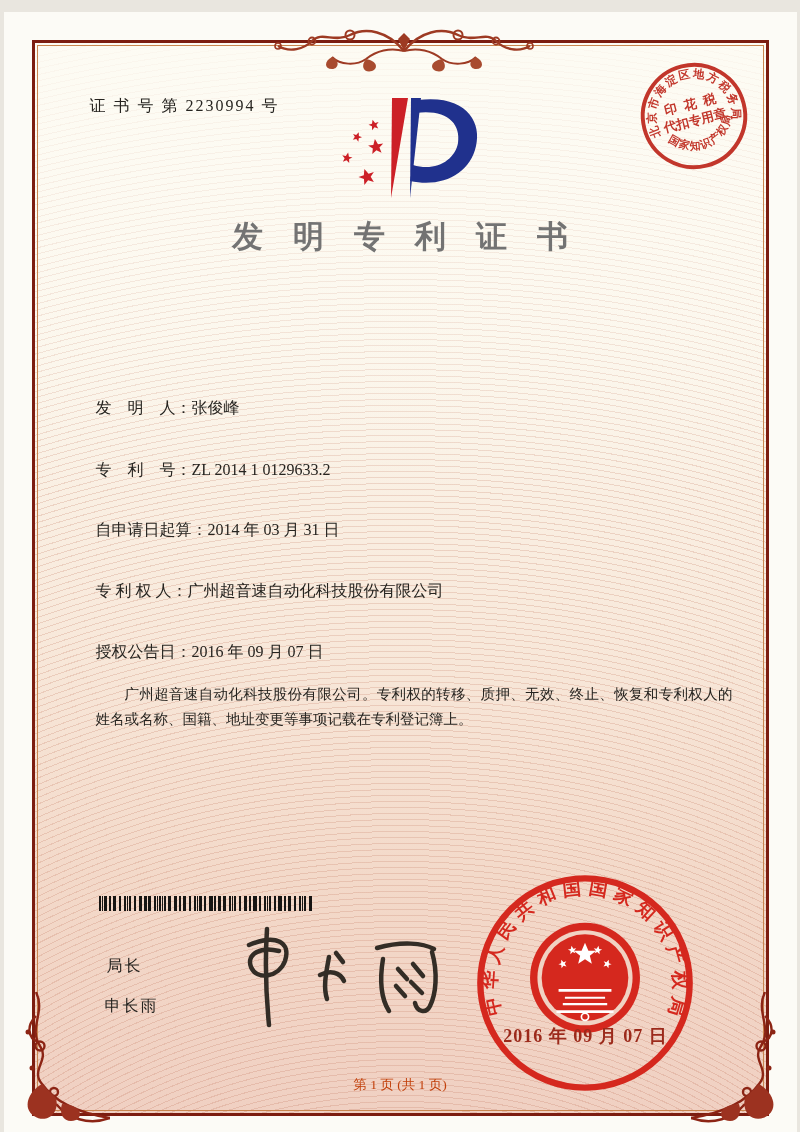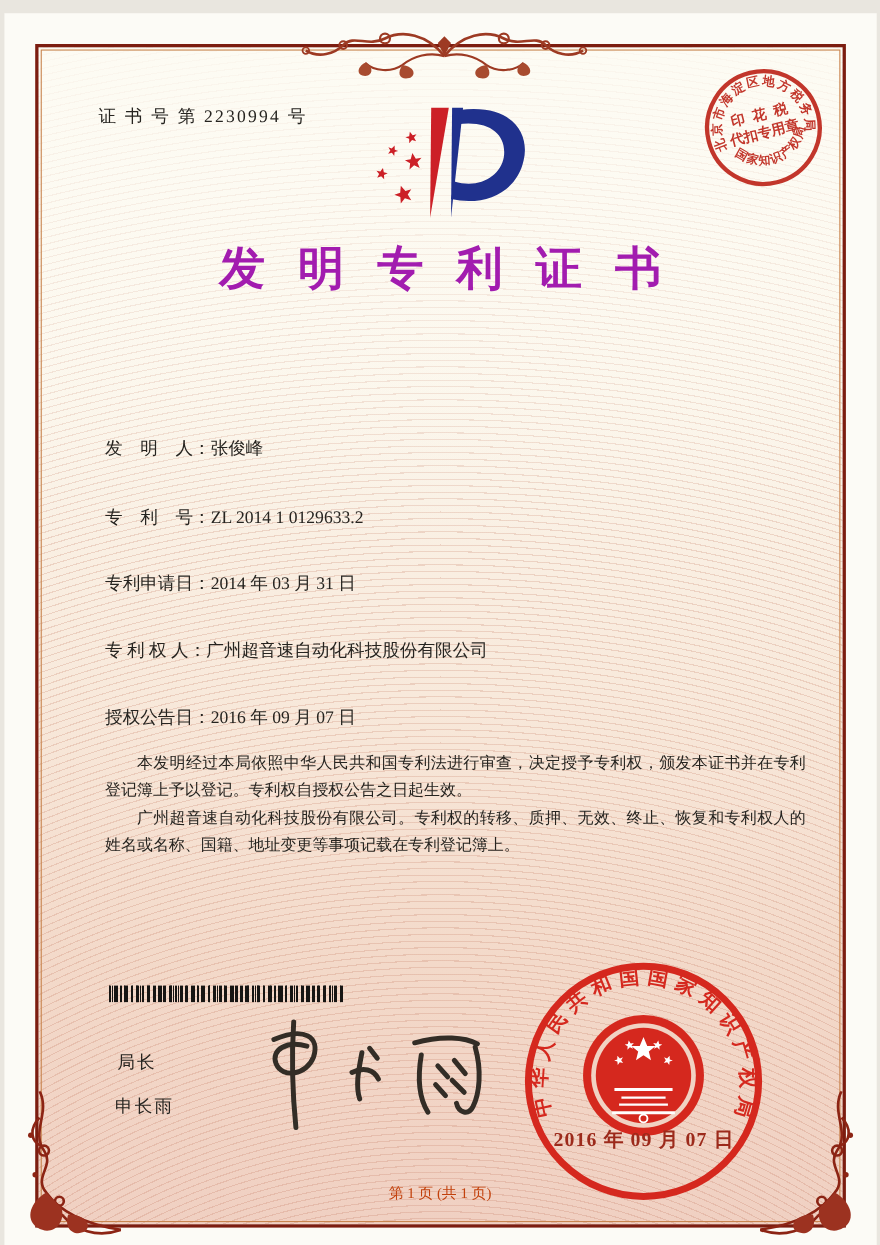--- a/index.html
+++ b/index.html
@@ -7,22 +7,22 @@
         font-family:"Liberation Serif","DejaVu Serif",serif;color:#262420;overflow:hidden;}
   
   .frame{position:absolute;left:28px;top:28px;right:28px;bottom:28px;border:3px solid #7c1d10;
      background:
        linear-gradient(180deg, rgba(253,251,243,0.88) 0%, rgba(253,251,243,0) 42%),
        repeating-radial-gradient(circle at 50% 150%, rgba(190,110,85,0.22) 0 1px, rgba(190,110,85,0) 1px 6px),
        linear-gradient(180deg,#fdfcf4 0%,#fbf5ea 30%,#f8e9db 55%,#f3d9c9 78%,#f0d0c2 100%);}
   .frame-inner{position:absolute;inset:2px;border:1px solid #c9854f;}
   .cert-no{position:absolute;left:86px;top:84px;font-size:16px;letter-spacing:2px;}
   .logo{position:absolute;left:310px;top:82px;}
-  .title{position:absolute;left:0;right:0;top:204px;text-align:center;font-size:42px;
-         letter-spacing:30px;padding-left:30px;font-weight:600;color:#a21caf;}
+  .title{position:absolute;left:0;right:0;top:204px;text-align:center;font-size:31px;
+         letter-spacing:30px;padding-left:30px;font-weight:600;color:#737373;}
   .field{position:absolute;left:92px;font-size:16px;white-space:nowrap;}
   .field .lbl{display:inline-block;min-width:84px;}
   .f0{top:326px}.f1{top:386px}.f2{top:448px}.f3{top:508px}.f4{top:569px}.f5{top:630px}
   .body-text{position:absolute;left:92px;right:64px;top:670px;font-size:14.5px;line-height:25px;
              text-align:justify;}
   .body-text p{margin:0;text-indent:2em;}
   .barcode{position:absolute;left:95px;top:884px;width:213px;height:15px;background:
      repeating-linear-gradient(90deg,#171513 0 2px,rgba(0,0,0,0) 2px 5px),
      repeating-linear-gradient(90deg,#171513 0 1px,rgba(0,0,0,0) 1px 7px),
      repeating-linear-gradient(90deg,rgba(0,0,0,0) 0 3px,#171513 3px 4px,rgba(0,0,0,0) 4px 11px);}
@@ -109,31 +109,30 @@
 
   <div class="title">发明专利证书</div>
 
   <div class="field f1">
     <span class="lbl">发　明　人：</span><span>张俊峰</span>
   </div>
   <div class="field f2">
     <span class="lbl">专　利　号：</span><span>ZL 2014 1 0129633.2</span>
   </div>
   <div class="field f3">
-    <span class="lbl">专利申请日：</span><span>2014 年 03 月 31 日</span>
+    <span class="lbl">自申请日起算：</span><span>2014 年 03 月 31 日</span>
   </div>
   <div class="field f4">
     <span class="lbl">专 利 权 人：</span><span>广州超音速自动化科技股份有限公司</span>
   </div>
   <div class="field f5">
     <span class="lbl">授权公告日：</span><span>2016 年 09 月 07 日</span>
   </div>
 
   <div class="body-text">
-    <p>本发明经过本局依照中华人民共和国专利法进行审查，决定授予专利权，颁发本证书并在专利登记簿上予以登记。专利权自授权公告之日起生效。</p>
     <p>广州超音速自动化科技股份有限公司。专利权的转移、质押、无效、终止、恢复和专利权人的姓名或名称、国籍、地址变更等事项记载在专利登记簿上。</p>
   </div>
 
   <div class="barcode"></div>
 
   <div class="signer-role">局长</div>
   <div class="signer-name">申长雨</div>
 
   <svg class="signature" width="230" height="115" viewBox="0 0 230 115">
     <g stroke="#332d26" stroke-width="4.5" fill="none" stroke-linecap="round" stroke-linejoin="round">

